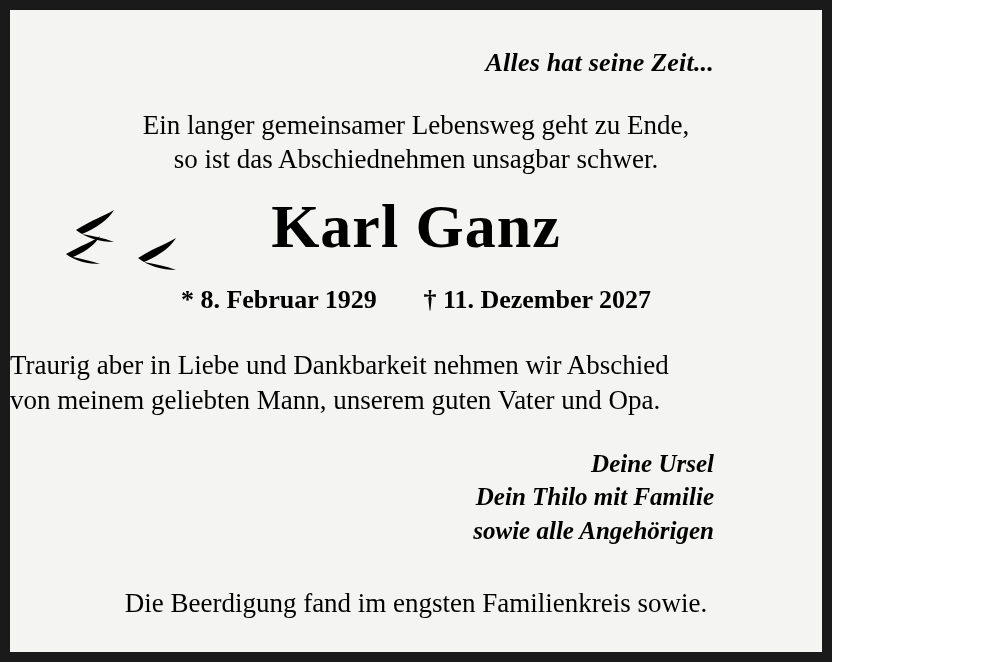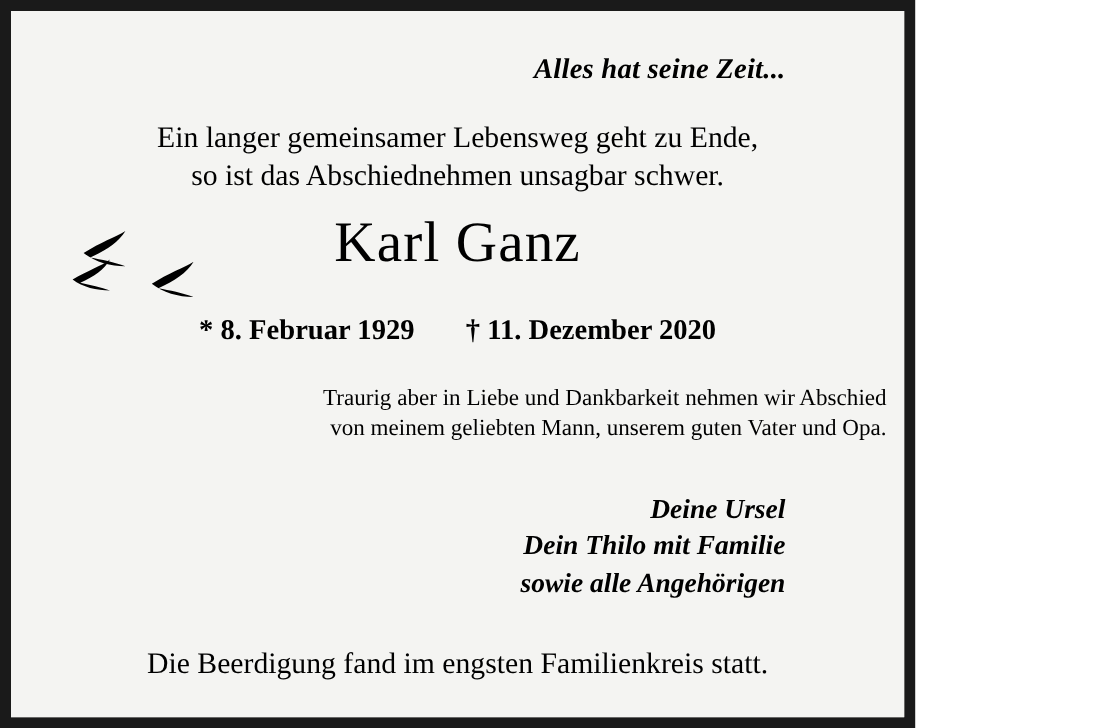--- a/index.html
+++ b/index.html
@@ -60,23 +60,24 @@
   }
   .verse div {
     white-space: nowrap;
   }
   .name {
     position: absolute;
     left: 0;
     right: 0;
     top: 185px;
     text-align: center;
-    font-size: 52px;
+    font-size: 62px;
     line-height: 1;
     letter-spacing: 1px;
+    font-weight: bold;
   }
   .dates {
     position: absolute;
     left: 0;
     right: 0;
     top: 275px;
     text-align: center;
     font-size: 26px;
     font-weight: bold;
   }
@@ -85,22 +86,22 @@
     margin-right: 40px;
   }
   .dates .death {
     display: inline-block;
   }
   .body-text {
     position: absolute;
     left: 0;
     right: 16px;
     top: 338px;
-    text-align: right;
-    font-size: 21px;
+    text-align: left;
+    font-size: 27px;
     line-height: 1.3;
   }
   .body-text div {
     white-space: nowrap;
   }
   .mourners {
     position: absolute;
     right: 108px;
     top: 437px;
     text-align: right;
@@ -144,31 +145,31 @@
           <path d="M28 44 C44 34, 56 30, 66 24 C60 34, 48 42, 34 48 C44 50, 56 52, 66 56 C52 56, 38 52, 28 44 Z" fill="#000"></path>
           <path d="M90 72 C106 62, 118 58, 128 52 C122 62, 110 70, 96 76 C106 78, 118 80, 128 84 C114 84, 100 80, 90 72 Z" fill="#000"></path>
           <path d="M18 68 C32 60, 44 56, 52 50 C47 59, 37 66, 25 71 C34 73, 44 75, 52 78 C40 78, 27 75, 18 68 Z" fill="#000"></path>
         </svg>
       </div>
 
       <div class="name">Karl Ganz</div>
 
       <div class="dates">
         <span class="birth">* 8. Februar 1929</span>
-        <span class="death">† 11. Dezember 2020</span>
+        <span class="death">† 11. Dezember 2027</span>
       </div>
 
       <div class="body-text">
         <div>Traurig aber in Liebe und Dankbarkeit nehmen wir Abschied</div>
         <div>von meinem geliebten Mann, unserem guten Vater und Opa.</div>
       </div>
 
       <div class="mourners">
         <div>Deine Ursel</div>
         <div>Dein Thilo mit Familie</div>
         <div>sowie alle Angehörigen</div>
       </div>
 
-      <div class="closing">Die Beerdigung fand im engsten Familienkreis statt.</div>
+      <div class="closing">Die Beerdigung fand im engsten Familienkreis sowie.</div>
 
     </div>
   </div>
 </div>
 
 </body></html>

